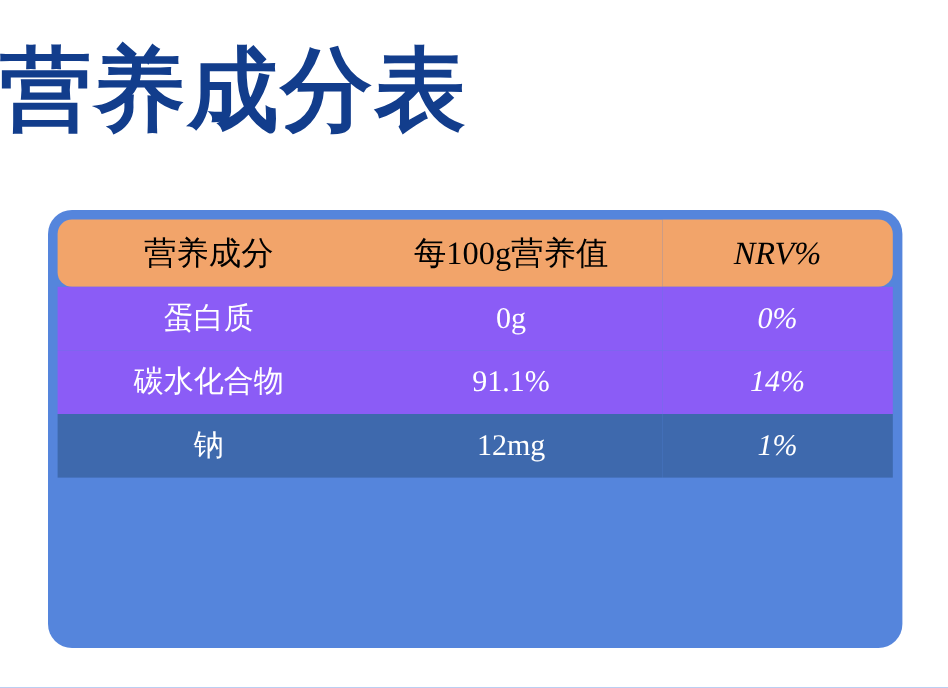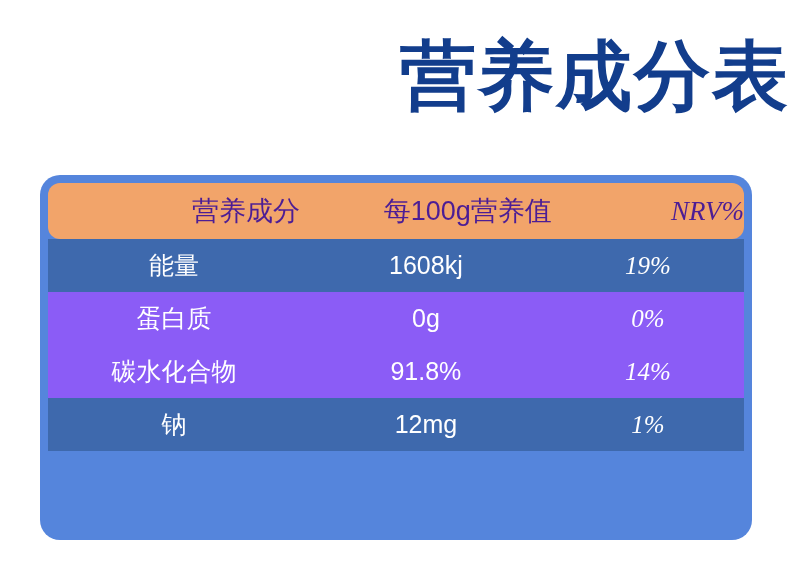--- a/index.html
+++ b/index.html
@@ -15,21 +15,21 @@
     overflow: hidden;
     position: relative;
   }
 
   
   .page-title {
     position: absolute;
     left: 0;
     top: 28px;
     width: 790px;
-    text-align: right;
+    text-align: left;
     font-family: "Liberation Sans", "DejaVu Sans", sans-serif;
     font-size: 76px;
     line-height: 96px;
     font-weight: 700;
     color: #123D8C;
     letter-spacing: 2px;
     white-space: nowrap;
   }
 
   
@@ -53,26 +53,26 @@
     table-layout: fixed;
   }
 
   .nutrition-table col.col-name  { width: 36.2%; }
   .nutrition-table col.col-value { width: 36.2%; }
   .nutrition-table col.col-nrv   { width: 27.6%; }
 
   
   .nutrition-table thead th {
     background: #F2A46A;
-    color: #4c1d95;
+    color: #000000;
     font-size: 27px;
     line-height: 27px;
     font-weight: 400;
     height: 56px;
-    text-align: right;
+    text-align: center;
     vertical-align: middle;
     padding: 0;
     white-space: nowrap;
   }
   .nutrition-table thead th:first-child {
     border-top-left-radius: 12px;
     border-bottom-left-radius: 12px;
   }
   .nutrition-table thead th:last-child {
     border-top-right-radius: 12px;
@@ -88,21 +88,21 @@
     height: 53px;
     text-align: center;
     vertical-align: middle;
     padding: 0;
     white-space: nowrap;
   }
   .nutrition-table tbody tr.row-dark  td { background: #3E69AD; }
   .nutrition-table tbody tr.row-light td { background: #8b5cf6; }
 
   .cell-name  { font-family: "Liberation Sans", "DejaVu Sans", sans-serif; }
-  .cell-value { font-family: Liberation Sans, sans-serif; }
+  .cell-value { font-family: Liberation Serif, serif; }
   .cell-nrv   { font-family: "Liberation Serif", "DejaVu Serif", serif; font-style: italic; }
 </style>
 </head>
 <body>
 
 <div class="page-title">营养成分表</div>
 
 <div class="table-card">
   <table class="nutrition-table">
     <colgroup>
@@ -111,33 +111,28 @@
       <col class="col-nrv">
     </colgroup>
     <thead>
       <tr>
         <th class="cell-name">营养成分</th>
         <th class="cell-value">每100g营养值</th>
         <th class="cell-nrv">NRV%</th>
       </tr>
     </thead>
     <tbody>
-      <tr class="row-dark">
-        <td class="cell-name">能量</td>
-        <td class="cell-value">1608kj</td>
-        <td class="cell-nrv">19%</td>
-      </tr>
       <tr class="row-light">
         <td class="cell-name">蛋白质</td>
         <td class="cell-value">0g</td>
         <td class="cell-nrv">0%</td>
       </tr>
       <tr class="row-light">
         <td class="cell-name">碳水化合物</td>
-        <td class="cell-value">91.8%</td>
+        <td class="cell-value">91.1%</td>
         <td class="cell-nrv">14%</td>
       </tr>
       <tr class="row-dark">
         <td class="cell-name">钠</td>
         <td class="cell-value">12mg</td>
         <td class="cell-nrv">1%</td>
       </tr>
     </tbody>
   </table>
 </div>

